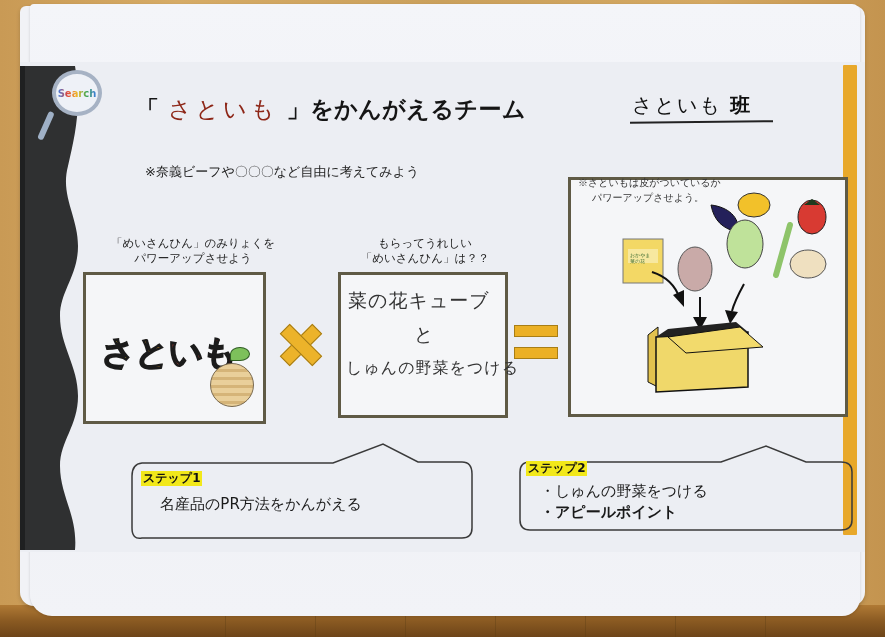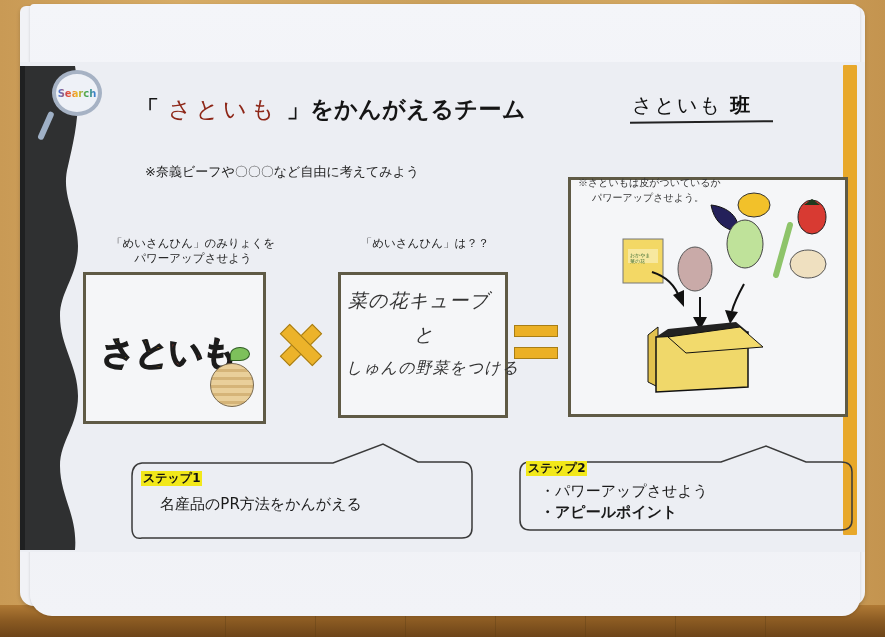--- a/index.html
+++ b/index.html
@@ -83,21 +83,21 @@
     background: #ecb32a; border: 1px solid #a47b16;
   }
   .op-x span:first-child { transform: rotate(45deg); }
   .op-x span:last-child { transform: rotate(-45deg); }
   .op-eq { position: absolute; left: 514px; top: 325px; width: 46px; height: 36px; }
   .op-eq span {
     position: absolute; left: 0; width: 44px; height: 12px; background: #ebb025; border: 1px solid #a87e15;
   }
   .hand-text {
     position: absolute; font-family: "DejaVu Serif", serif; color: #333; font-size: 19px; font-weight: normal;
-    white-space: nowrap; letter-spacing: 1px; font-style: italic;
+    white-space: nowrap; letter-spacing: 1px;
   }
   .satoimo-logo {
     position: absolute; left: 101px; top: 330px; font-size: 34px; font-weight: bold;
     font-family: "DejaVu Sans", sans-serif; letter-spacing: -1px;
     -webkit-text-stroke: 1.5px #1b1b1b;
   }
   .satoimo-logo .c1 { color: #f5d12b; }
   .satoimo-logo .c2 { color: #f0a326; }
   .satoimo-logo .c3 { color: #e04a3a; }
   .satoimo-logo .c4 { color: #d42d2a; }
@@ -167,20 +167,21 @@
   <span>さといも</span>
   <b>班</b>
 </div>
 <div class="team-underline"></div>
 
 <div class="caption" style="left:83px;top:236px;width:180px;margin-left:20px;">
   <div>「めいさんひん」のみりょくを</div>
   <div>パワーアップさせよう</div>
 </div>
 <div class="caption" style="left:340px;top:236px;width:170px;">
+  <div>もらってうれしい</div>
   <div>「めいさんひん」は？？</div>
 </div>
 
 <div class="frame" style="left:83px;top:272px;width:183px;height:152px;"></div>
 <div class="satoimo-logo">
   <span class="c1">さ</span><span class="c2">と</span><span class="c3">い</span><span class="c4">も</span>
 </div>
 <div class="mascot">
   <div class="body"></div>
   <div class="leaf"></div>
@@ -248,14 +249,14 @@
 <svg class="step-notch" style="left:128px;top:436px;width:348px;height:110px" viewBox="0 0 348 110">
   <path d="M14 27 H205 L255 8 L290 26 H334 Q344 26 344 38 V92 Q344 102 334 102 H14 Q4 104 4 92 V40 Q4 28 14 27 Z" fill="none" stroke="#3a3a3a" stroke-width="1.5"></path>
 </svg>
 <div class="step-label" style="left:141px;top:471px;">ステップ1</div>
 <div class="step-text" style="left:160px;top:494px;">名産品のPR方法をかんがえる</div>
 
 <svg class="step-notch" style="left:516px;top:436px;width:340px;height:100px" viewBox="0 0 340 100">
   <path d="M14 26 H205 L250 10 L290 26 H325 Q336 26 336 36 V84 Q336 94 325 94 H14 Q4 94 4 84 V36 Q4 26 14 26 Z" fill="none" stroke="#3a3a3a" stroke-width="1.5"></path>
 </svg>
 <div class="step-label" style="left:526px;top:461px;">ステップ2</div>
-<div class="step-text" style="left:540px;top:481px;">・パワーアップさせよう</div>
+<div class="step-text" style="left:540px;top:481px;">・しゅんの野菜をつける</div>
 <div class="step-text" style="left:540px;top:502px;font-weight:bold;">・アピールポイント</div>
 
 </body></html>

